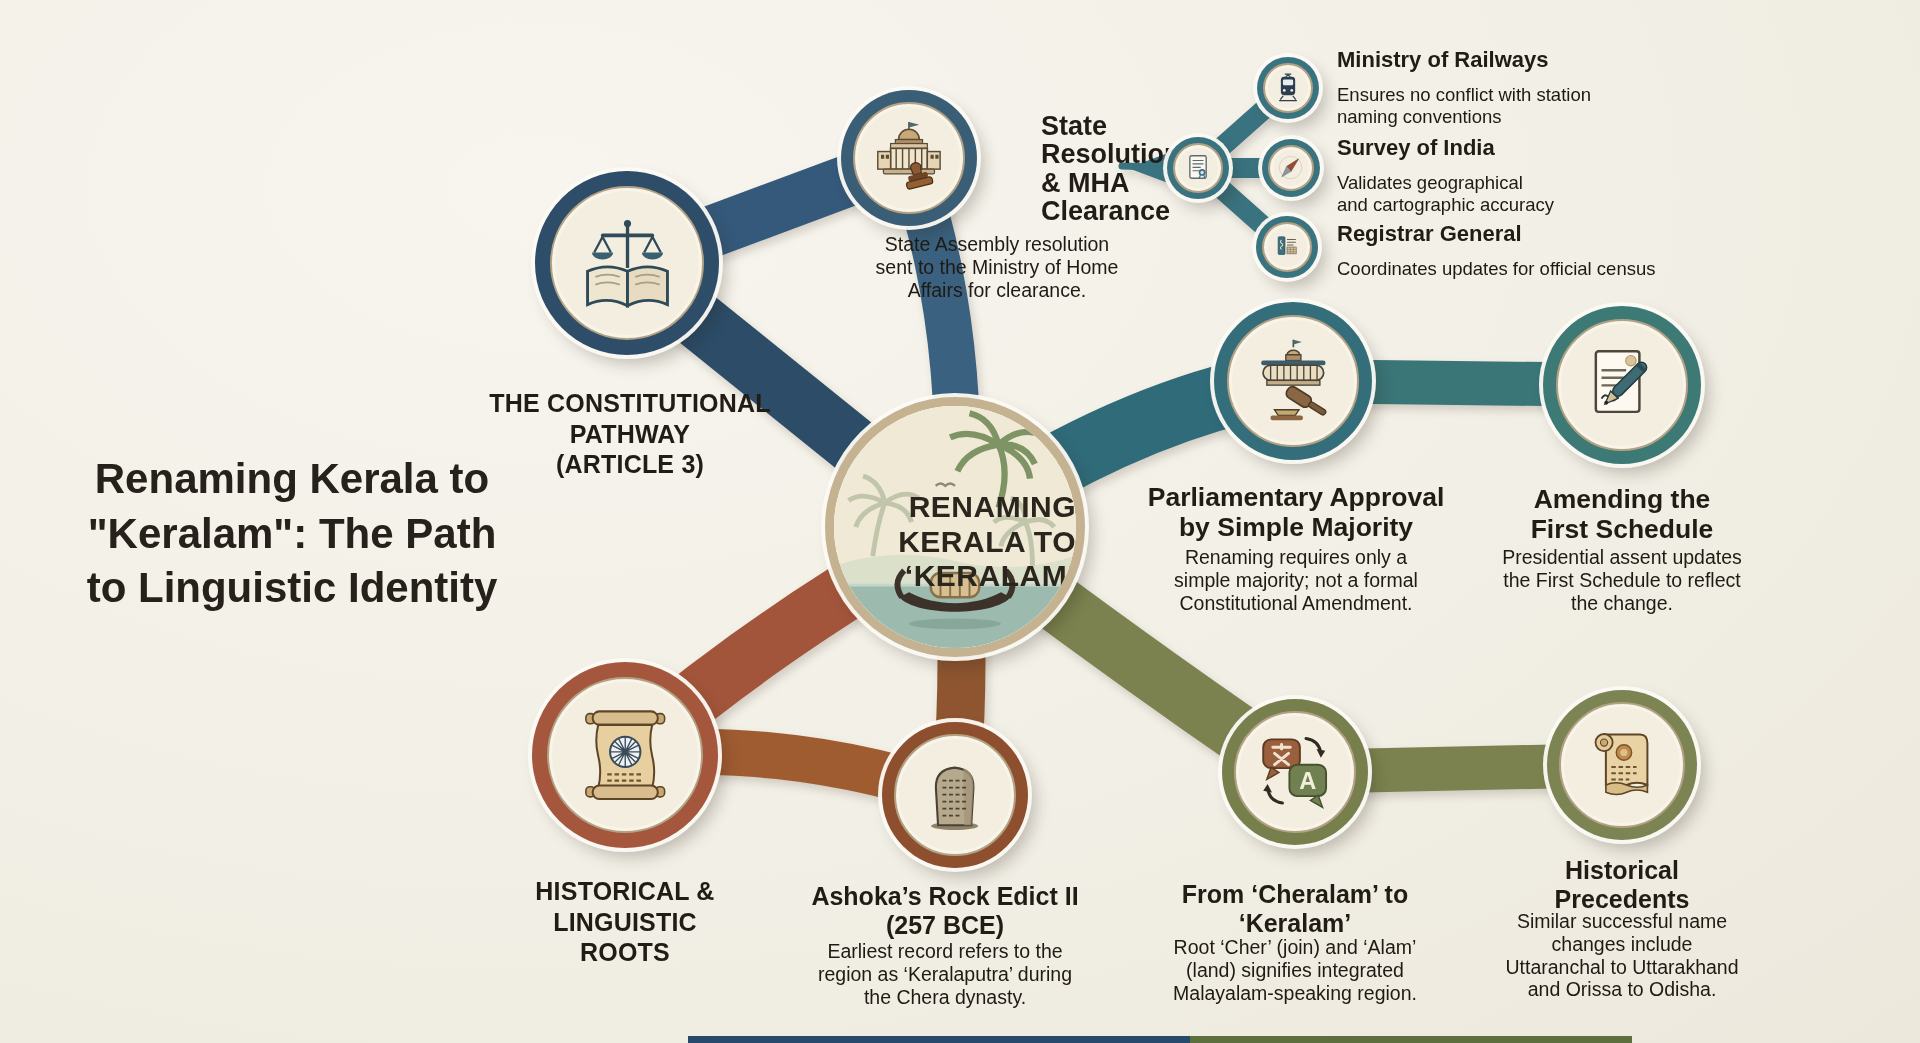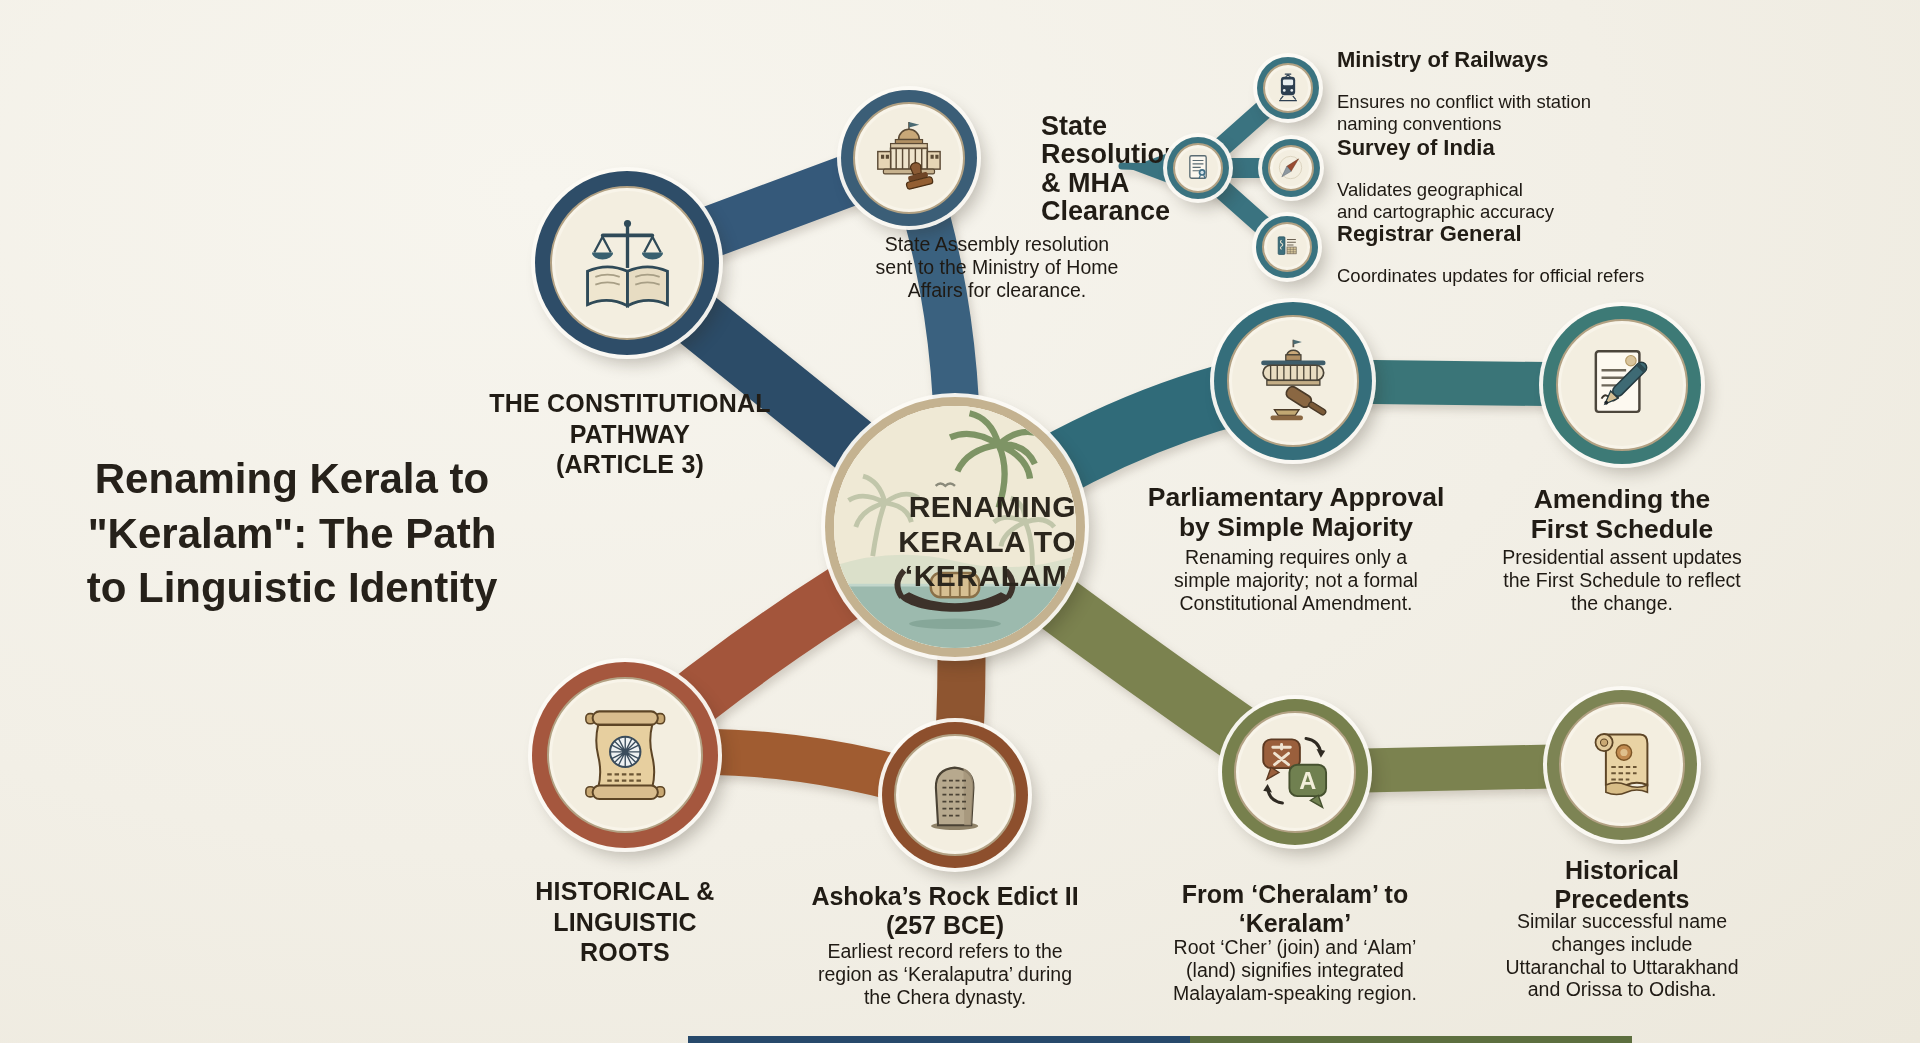--- a/index.html
+++ b/index.html
@@ -15,21 +15,21 @@
     display:flex;align-items:center;justify-content:center;overflow:hidden;}
   .node-inner svg.icon{width:74%;height:74%;}
   .txt{position:absolute;white-space:pre-line;}
   .heading{font-weight:700;color:#211c15;line-height:1.14;text-align:center;}
   .caps{text-transform:uppercase;letter-spacing:.2px;}
   .desc{font-weight:400;color:#1f1a14;line-height:1.17;text-align:center;}
   .left-al{text-align:left;margin-left:48px;}
   .title-main{font-size:42px;font-weight:700;line-height:1.3;text-align:center;color:#26211a;}
   .agency{position:absolute;left:1337px;text-align:left;}
   .agency .a-title{font-weight:700;font-size:22px;line-height:1.1;color:#211c15;}
-  .agency .a-desc{font-weight:400;font-size:18.5px;line-height:1.16;color:#1f1a14;white-space:pre-line;margin-top:19px;}
+  .agency .a-desc{font-weight:400;font-size:18.5px;line-height:1.16;color:#1f1a14;white-space:pre-line;margin-top:12px;}
   .center-scene{position:absolute;inset:0;}
   .center-label{position:absolute;left:0;right:0;top:84px;font-weight:700;font-size:30px;line-height:1.15;
     text-align:right;color:#2b261d;white-space:pre-line;letter-spacing:.5px;}
   .footer-strip{position:absolute;top:1036px;height:7px;}
 </style>
 </head>
 <body>
 
 <div class="canvas">
 
@@ -168,21 +168,21 @@
     <div class="a-desc">Ensures no conflict with station
 naming conventions</div>
   </div>
   <div class="agency" style="top:136px">
     <div class="a-title">Survey of India</div>
     <div class="a-desc">Validates geographical
 and cartographic accuracy</div>
   </div>
   <div class="agency" style="top:222px">
     <div class="a-title">Registrar General</div>
-    <div class="a-desc">Coordinates updates for official refers</div>
+    <div class="a-desc">Coordinates updates for official census</div>
   </div>
 
   <div class="node" style="left:825px;top:397px;width:260px;height:260px;background:#c4b290;--inset:9px">
     <div class="node-inner" style="border:none;background:#efe9d5;">
       <svg class="center-scene" viewBox="0 0 100 100" preserveAspectRatio="none">
         <rect x="0" y="0" width="100" height="100" fill="#efe9d5"></rect>
         <path d="M0 66 Q25 58 50 64 T100 62 V100 H0 Z" fill="#d3dcc5" opacity=".7"></path>
         <rect x="0" y="74" width="100" height="26" fill="#9cbaae"></rect>
         <path d="M0 74 h100" stroke="#c2d6cb" stroke-width="1.2"></path>
         <g stroke="#b9c0a3" stroke-width="2" fill="none" opacity=".85">

